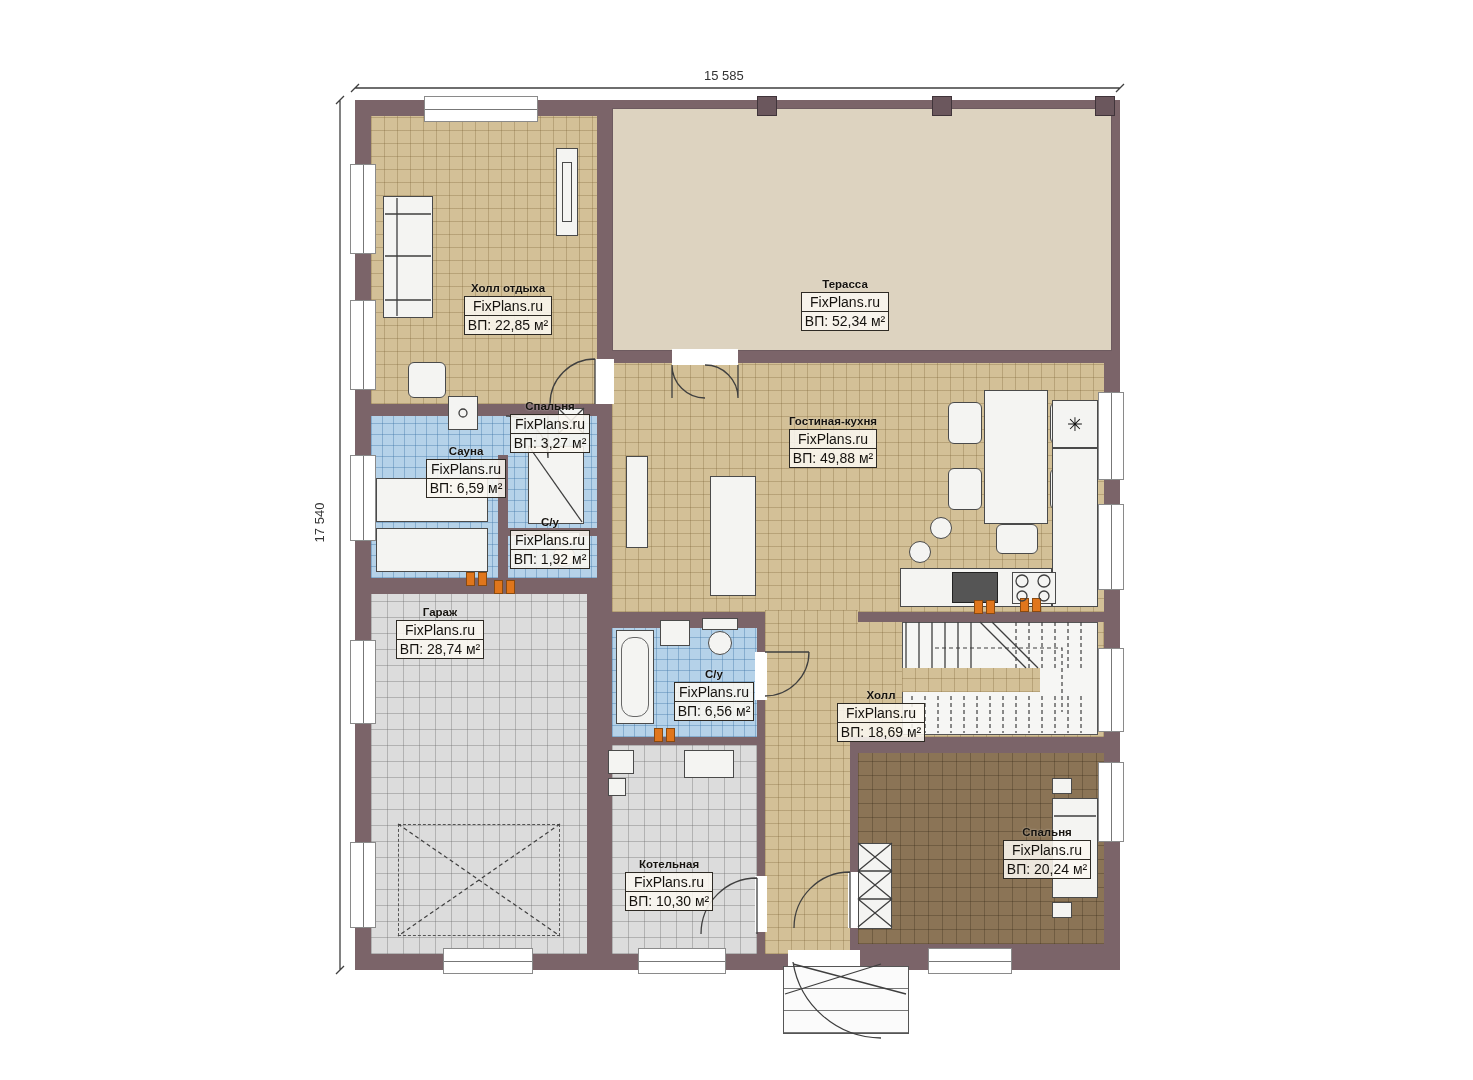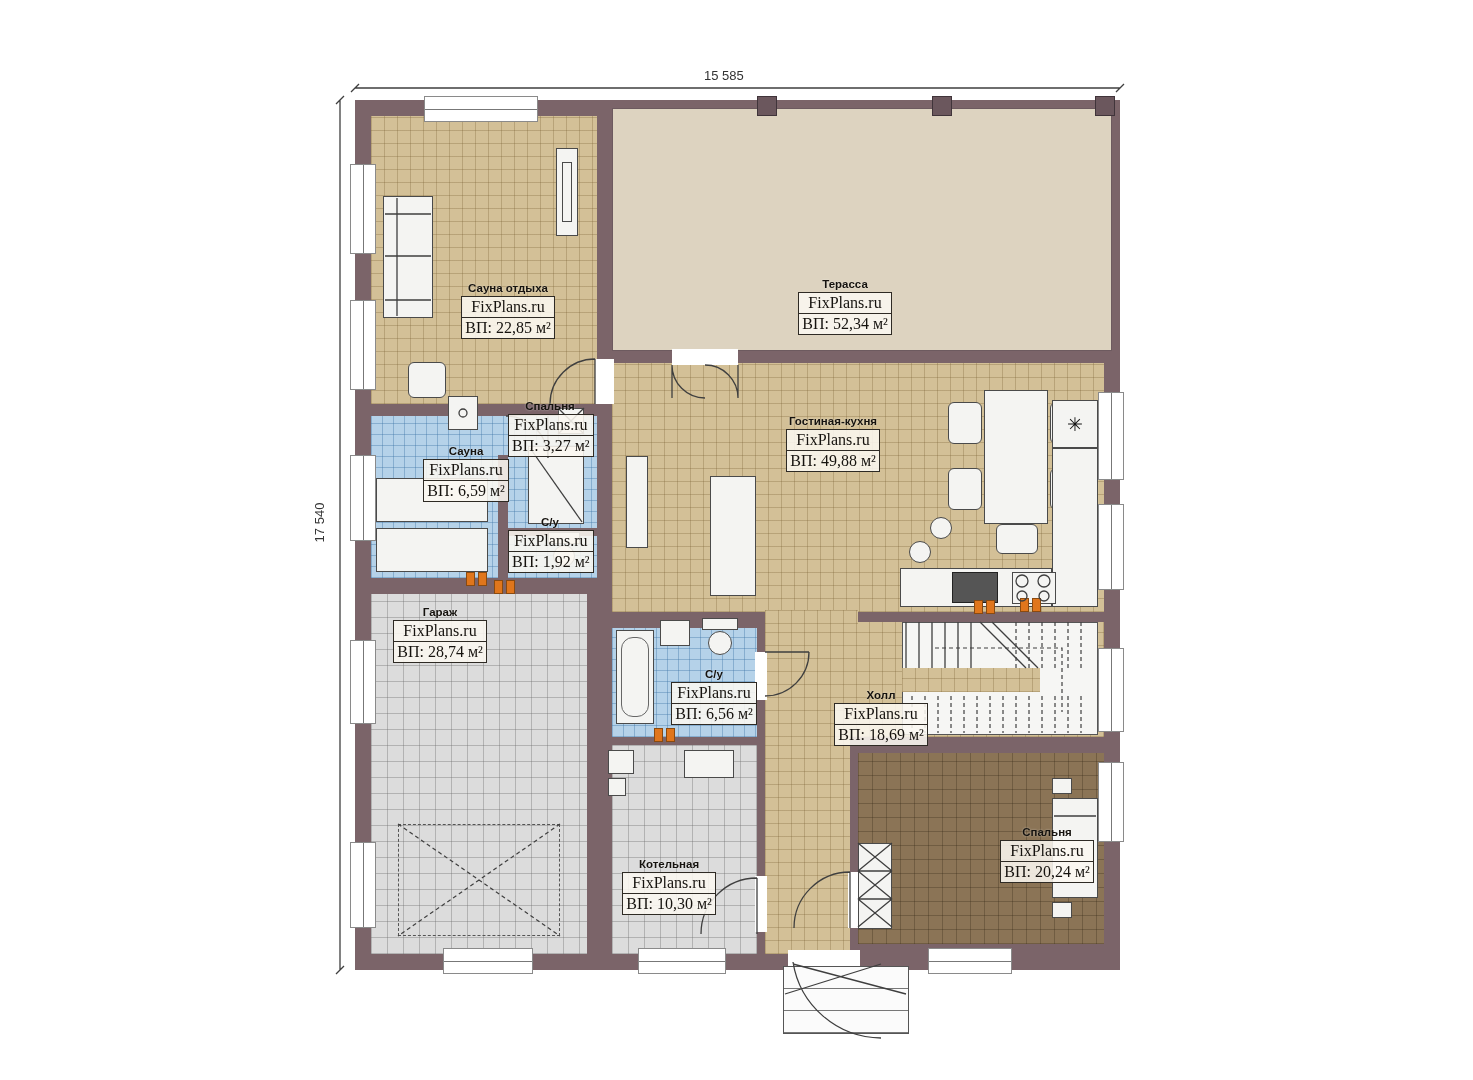--- a/index.html
+++ b/index.html
@@ -29,21 +29,21 @@
   .furn{background:#f4f4f2;border:1.5px solid #4a4a4a;box-sizing:border-box;}
   .furn-round{border-radius:6px;}
   .col{background:#6b575d;border:1px solid #40343a;box-sizing:border-box;}
   .rad{background:#e0761c;border:1px solid #8a4a10;width:9px;height:14px;box-sizing:border-box;}
   .stairbox{background:#f6f6f4;border:1.3px solid #555;box-sizing:border-box;}
   .opening{background:#fff;}
   .plabel{position:absolute;text-align:center;color:#15120e;z-index:30;}
   .pname{font-weight:bold;font-size:11.5px;margin-bottom:2px;
          text-shadow:0 0 2px rgba(255,255,255,.55);white-space:nowrap;}
   .pbox{border:1.5px solid #2e2a24;background:rgba(250,247,240,.88);display:inline-block;}
-  .prow{font-size:16px;padding:1px 3px;white-space:nowrap;font-family:Liberation Serif, serif;}
+  .prow{font-size:14px;padding:1px 3px;white-space:nowrap;}
   .prow.first{border-bottom:1.3px solid #2e2a24;}
   .dimlabel{font-size:13px;color:#333;z-index:31;}
   .dim-left{transform:rotate(-90deg);transform-origin:center;}
   .porch{background:#fbfbfb;border:1.3px solid #555;box-sizing:border-box;
     background-image:repeating-linear-gradient(180deg,transparent 0 21px,#777 21px 22px);}
   .snow{display:flex;align-items:center;justify-content:center;font-size:19px;color:#111;}
   svg.overlay{position:absolute;left:0;top:0;z-index:20;pointer-events:none;}
 </style>
 </head>
 <body>
@@ -203,21 +203,21 @@
       <path d="M912,696 V733 M925,696 V733 M938,696 V733 M951,696 V733 M964,696 V733 M977,696 V733
                M990,696 V733 M1003,696 V733 M1016,696 V733 M1029,696 V733 M1042,696 V733 M1055,696 V733
                M1068,696 V733 M1081,696 V733"></path>
       <path d="M935,648 H1062 V712"></path>
 
       <path d="M398,824 L560,936 M560,824 L398,936"></path>
     </g>
   </svg>
 
   <div class="plabel" style="left:448px;top:282px;width:120px;">
-    <div class="pname">Сауна отдыха</div>
+    <div class="pname">Холл отдыха</div>
     <div class="pbox"><div class="prow first">FixPlans.ru</div>
       <div class="prow">ВП: 22,85 м²</div></div>
   </div>
   <div class="plabel" style="left:785px;top:278px;width:120px;">
     <div class="pname">Терасса</div>
     <div class="pbox"><div class="prow first">FixPlans.ru</div>
       <div class="prow">ВП: 52,34 м²</div></div>
   </div>
   <div class="plabel" style="left:768px;top:415px;width:130px;">
     <div class="pname">Гостиная-кухня</div>

